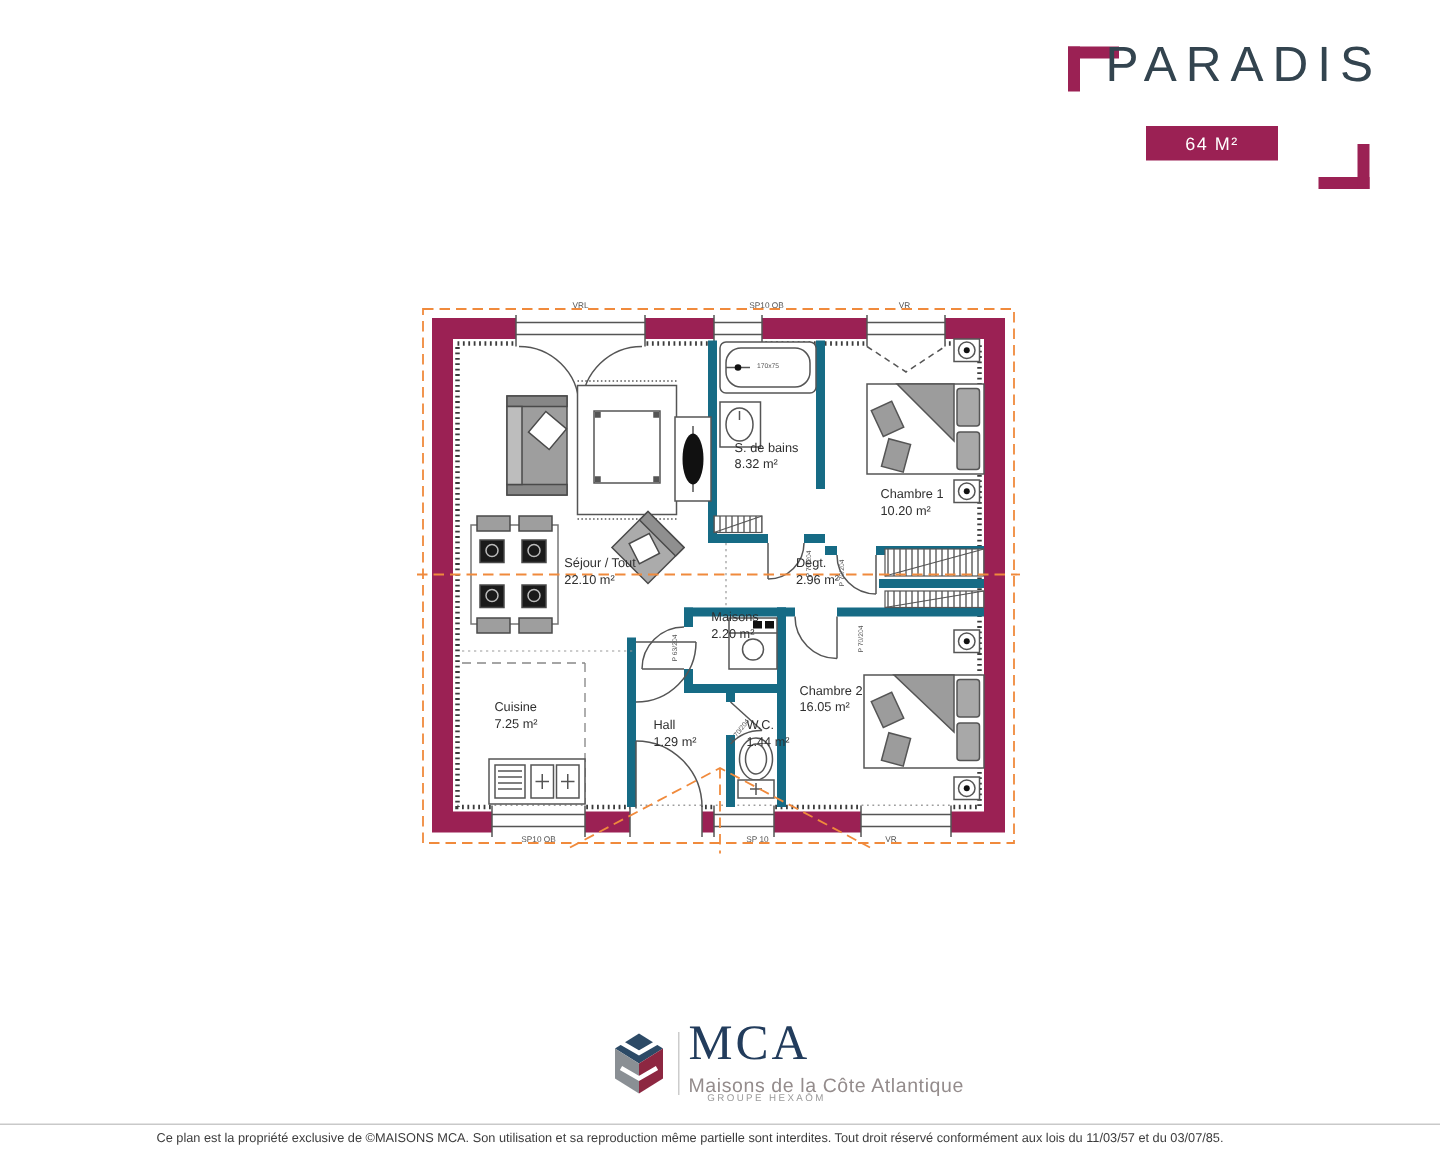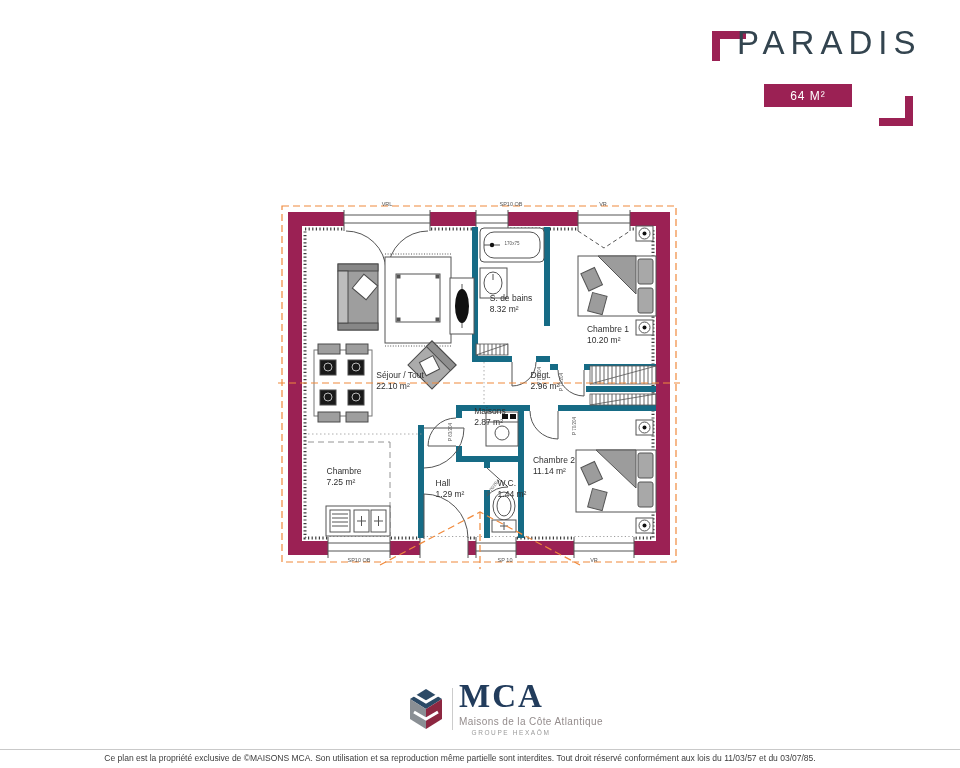--- a/index.html
+++ b/index.html
@@ -22,22 +22,22 @@
   .room-label{position:absolute;transform:translateX(-50%);
     font-size:8.5px;line-height:1.3;color:#2f2f2f;white-space:nowrap;}
   .tiny{position:absolute;transform:translateX(-50%);font-size:5.5px;color:#555;white-space:nowrap;}
   .tublab{position:absolute;transform:translateX(-50%);font-size:4.5px;color:#555;white-space:nowrap;}
   .vlab{position:absolute;transform:translate(-50%,-50%) rotate(-90deg);font-size:4.5px;color:#555;white-space:nowrap;}
   .dlab{position:absolute;transform:translate(-50%,-50%) rotate(-52deg);font-size:4.5px;color:#555;white-space:nowrap;}
   
   .logo-icon{position:absolute;left:408px;top:683px;}
   .logo-divider{position:absolute;left:452px;top:688px;width:1px;height:42px;background:#cccccc;}
   .logo-acronym{position:absolute;left:459px;top:678px;font-family:"Liberation Serif", serif;
-    font-size:33px;font-weight:bold;letter-spacing:2px;color:#223c5c;}
-  .logo-tagline{position:absolute;left:459px;top:716px;font-size:10px;letter-spacing:0.4px;color:#948c8c;white-space:nowrap;}
+    font-size:33px;font-weight:normal;letter-spacing:2px;color:#223c5c;}
+  .logo-tagline{position:absolute;left:459px;top:716px;font-size:13px;letter-spacing:0.4px;color:#948c8c;white-space:nowrap;}
   .logo-group{position:absolute;left:459px;top:729px;width:104px;text-align:center;
     font-size:6.5px;letter-spacing:1.6px;color:#9a9a9a;white-space:nowrap;}
   
   .footer-line{position:absolute;left:0;top:749px;width:960px;height:0;border-top:1px solid #c9c9c9;}
   .footer-text{position:absolute;left:0;top:753px;width:920px;text-align:center;
     font-size:8.5px;color:#3c3c3c;white-space:nowrap;}
 </style>
 </head>
 <body>
 
@@ -306,37 +306,37 @@
   <div class="room-label" style="left:122px;top:170px">
     <div>Séjour / Tout</div>
     <div>22.10 m²</div>
   </div>
   <div class="room-label" style="left:267px;top:170px">
     <div>Degt.</div>
     <div>2.96 m²</div>
   </div>
   <div class="room-label" style="left:212px;top:206px">
     <div>Maisons</div>
-    <div>2.87 m²</div>
+    <div>2.20 m²</div>
   </div>
   <div class="room-label" style="left:66px;top:266px">
-    <div>Chambre</div>
+    <div>Cuisine</div>
     <div>7.25 m²</div>
   </div>
   <div class="room-label" style="left:172px;top:278px">
     <div>Hall</div>
     <div>1.29 m²</div>
   </div>
   <div class="room-label" style="left:234px;top:278px">
     <div>W.C.</div>
     <div>1.44 m²</div>
   </div>
   <div class="room-label" style="left:276px;top:255px">
     <div>Chambre 2</div>
-    <div>11.14 m²</div>
+    <div>16.05 m²</div>
   </div>
 
   <span class="tiny" style="left:109px;top:1px">VRL</span>
   <span class="tiny" style="left:233px;top:1px">SP10 OB</span>
   <span class="tiny" style="left:325px;top:1px">VR</span>
   <span class="tiny" style="left:81px;top:357px">SP10 OB</span>
   <span class="tiny" style="left:227px;top:357px">SP 10</span>
   <span class="tiny" style="left:316px;top:357px">VR</span>
 
   <span class="tublab" style="left:234px;top:41px">170x75</span>

